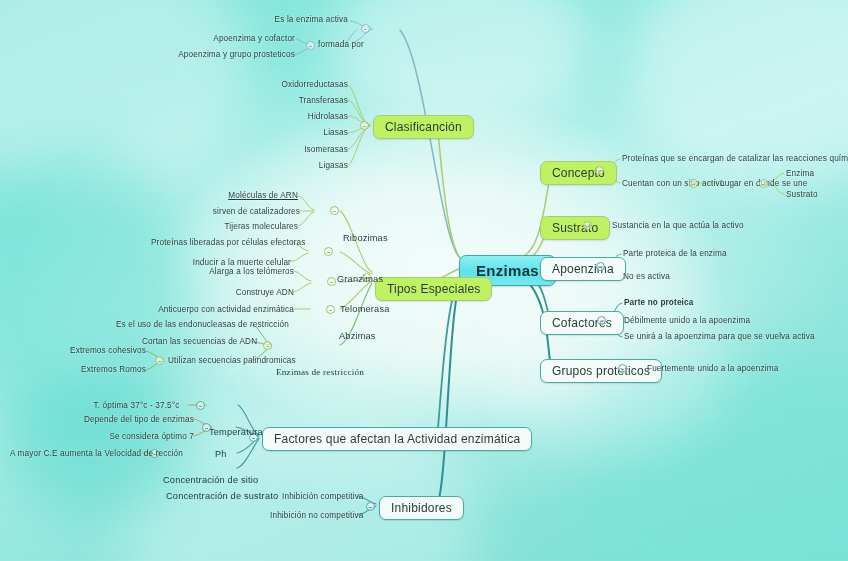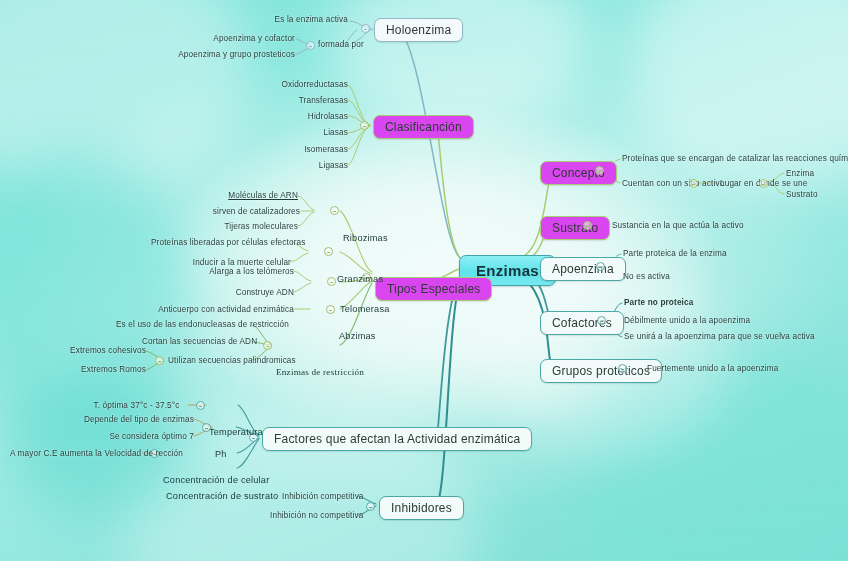--- a/index.html
+++ b/index.html
@@ -46,21 +46,21 @@
     background:linear-gradient(180deg,#8ef0f4 0%,#5fe2ea 55%,#77e9ef 100%);
     box-shadow:0 1px 2px rgba(0,0,0,.14);
     font-size:15px;font-weight:bold;color:#15333a;letter-spacing:.3px;
   }
   .topic{
     padding:4px 11px;border-radius:7px;
     background:#f6fbf3;
     box-shadow:0 1px 1.5px rgba(0,0,0,.10);
     font-size:12px;color:#2c3b33;letter-spacing:.2px;
   }
-  .topic.green{border:1.3px solid #a9cc72;background:#d946ef;}
+  .topic.green{border:1.3px solid #a9cc72;background:#bef264;}
   .topic.teal{border:1.3px solid #49a9a6;background:#f2fbfa;}
   .topic.blue{border:1.3px solid #8fb9c9;background:#f4fafc;}
 
   .leaf{
     font-size:8.2px;color:#1f3a38;letter-spacing:.15px;
     line-height:1.15;text-shadow:0 0 2px rgba(255,255,255,.75);
   }
   .leaf.r{text-align:right;}
   .leaf.l{text-align:left;}
   .sub{font-size:9.2px;color:#1d3a38;letter-spacing:.2px;margin-top:28px;}
@@ -176,21 +176,20 @@
       <path d="M608,317 C616,316 614,305 622,303" stroke="#3f9a9c" stroke-width="1"></path>
       <path d="M608,320 C616,320 616,320 622,320" stroke="#3f9a9c" stroke-width="1"></path>
       <path d="M608,323 C616,325 614,335 622,337" stroke="#3f9a9c" stroke-width="1"></path>
 
       <path d="M629,368 C637,368 639,368 645,368" stroke="#2f8e92" stroke-width="1"></path>
     </g>
   </svg>
 
   <div class="node root" style="left:459px;top:255px;">Enzimas</div>
 
-  <div class="node topic blue" style="left:374px;top:18px;">Holoenzima</div>
   <div class="tog blue" style="left:361px;top:24px;"></div>
   <div class="node leaf r" style="left:240px;top:15px;width:108px;">Es la enzima activa</div>
   <div class="node leaf l" style="left:318px;top:40px;width:60px;">formada por</div>
   <div class="tog blue" style="left:306px;top:41px;"></div>
   <div class="node leaf r" style="left:175px;top:34px;width:120px;">Apoenzima y cofactor</div>
   <div class="node leaf r" style="left:150px;top:50px;width:145px;">Apoenzima y grupo prosteticos</div>
 
   <div class="node topic green" style="left:373px;top:115px;">Clasificanción</div>
   <div class="tog green" style="left:360px;top:121px;"></div>
   <div class="node leaf r" style="left:258px;top:80px;width:90px;">Oxidorreductasas</div>
@@ -237,21 +236,21 @@
 
   <div class="node sub" style="left:209px;top:399px;">Temperatura</div>
   <div class="tog teal" style="left:196px;top:401px;"></div>
   <div class="node leaf r" style="left:85px;top:401px;width:103px;text-align:center;">T. óptima 37°c - 37.5°c</div>
 
   <div class="node sub" style="left:215px;top:421px;">Ph</div>
   <div class="tog teal" style="left:202px;top:423px;"></div>
   <div class="node leaf r" style="left:74px;top:415px;width:120px;">Depende del tipo de enzimas</div>
   <div class="node leaf r" style="left:94px;top:432px;width:100px;">Se considera óptimo 7</div>
 
-  <div class="node sub" style="left:163px;top:447px;">Concentración de celular</div>
+  <div class="node sub" style="left:163px;top:447px;">Concentración de sitio</div>
   <div class="tog teal" style="left:150px;top:449px;"></div>
   <div class="node leaf r" style="left:10px;top:449px;width:132px;">A mayor C.E aumenta la Velocidad de rección</div>
 
   <div class="node sub" style="left:166px;top:463px;">Concentración de sustrato</div>
 
   <div class="node topic teal" style="left:379px;top:496px;">Inhibidores</div>
   <div class="tog teal" style="left:366px;top:502px;"></div>
   <div class="node leaf r" style="left:282px;top:492px;width:76px;">Inhibición competitiva</div>
   <div class="node leaf r" style="left:270px;top:511px;width:88px;">Inhibición no competitiva</div>
 

